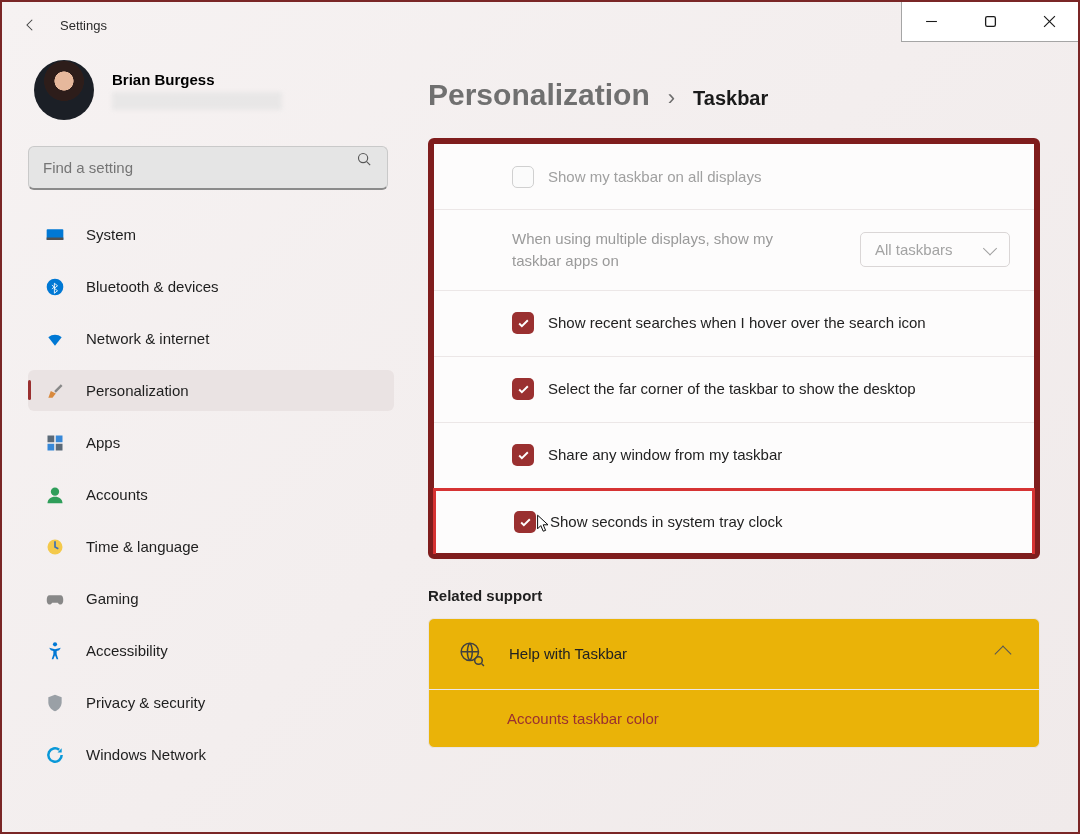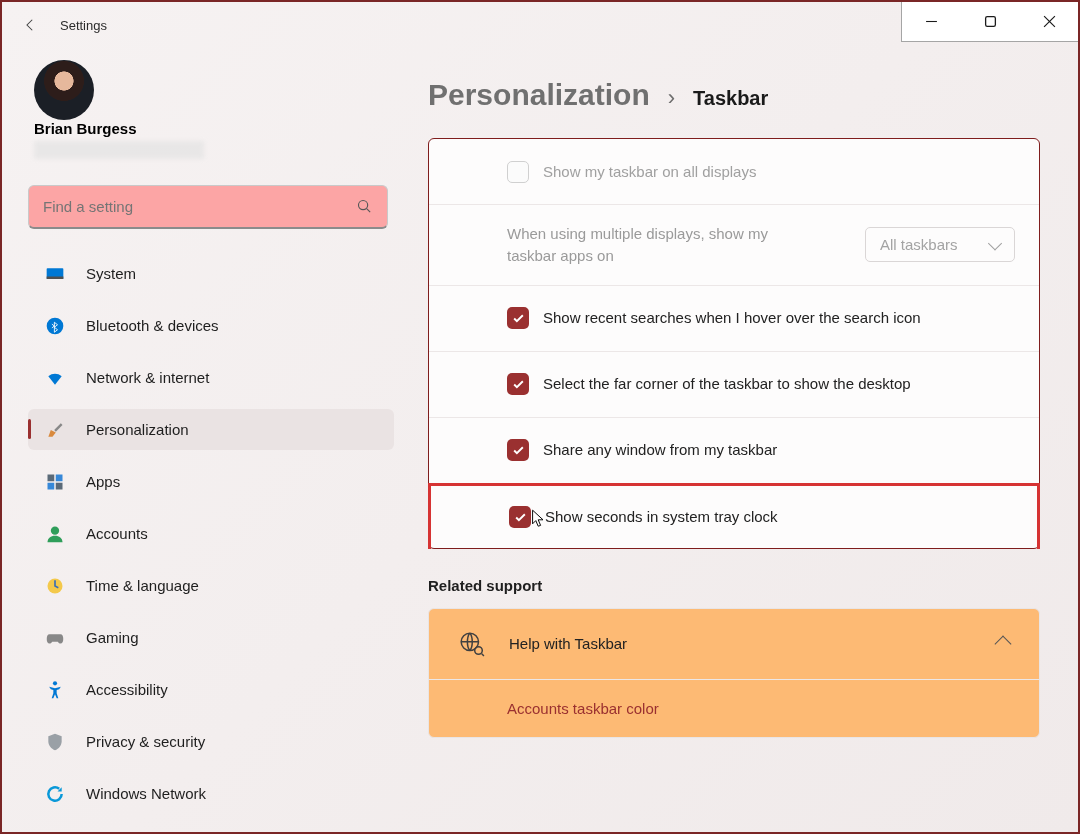--- a/index.html
+++ b/index.html
@@ -27,40 +27,40 @@
   }
   .titlebar-title { font-size: 13px; color: #2c2c2c; }
   .window-controls { position: absolute; top: -2px; right: -2px; border: 1px solid #a5a5a5; background: #fff; display: flex; }
   .wc {
     width: 59px; height: 40px;
     display: flex; align-items: center; justify-content: center;
     color: #1b1b1b;
   }
   .content { display: flex; height: calc(100% - 46px); }
   .sidebar { width: 398px; padding: 12px 0 0 26px; overflow: hidden; }
-  .profile { display: flex; align-items: flex-start; margin-bottom: 26px; padding-left: 6px; flex-direction: column; }
+  .profile { display: flex; align-items: center; margin-bottom: 26px; padding-left: 6px; }
   .avatar {
     width: 60px; height: 60px; border-radius: 50%;
     background: radial-gradient(circle at 50% 35%, #e6b89c 18%, #e6b89c 19%, #2d1d1a 20% 40%, #1b1f26 41%);
     margin-right: 18px;
   }
   .profile-text { display: flex; flex-direction: column; }
   .profile-name { font-weight: 600; font-size: 15px; }
   .profile-email {
     width: 170px; height: 18px; background: #e3e3e3; margin-top: 4px;
     filter: blur(2px); opacity: .7;
   }
   .search {
     margin: 0 12px 24px 0;
     height: 44px;
-    background: #fca5a5;
+    background: #e5e5e5;
     border: 1px solid #c9c9c9;
     border-bottom: 2px solid #8b8b8b;
     border-radius: 6px;
-    display: flex; align-items: center;
+    display: flex; 
     padding: 4px 14px;
   }
   .search input {
     flex: 1; border: none; outline: none; background: transparent;
     font-size: 15px; color: #5e5e5e;
     font-family: inherit;
   }
   .search-icon { color: #575757; }
   .nav { list-style: none; padding-right: 6px; }
   .nav-item {
@@ -86,21 +86,21 @@
   .main { flex: 1; padding: 30px 38px 0 28px; overflow: auto; }
   .breadcrumb {
     display: flex; align-items: baseline; gap: 18px;
     margin-bottom: 26px;
   }
   .bc-parent { font-size: 30px; color: #707070; font-weight: 600; }
   .bc-sep { font-size: 22px; color: #6e6e6e; }
   .bc-current { font-size: 20px; font-weight: 600; color: #1a1a1a; }
   .panel {
     background: #fdfcfc;
-    border: 1px solid #7f1d1d;
+    border: 6px solid #7f1d1d;
     border-radius: 6px;
     margin-bottom: 28px;
   }
   .row {
     display: flex; align-items: center;
     padding: 18px 30px 18px 78px;
     border-bottom: 1px solid #ece7e7;
     font-size: 15px;
     color: #222;
     position: relative;
@@ -137,21 +137,21 @@
   .highlight-row {
     border: 3px solid #d63333;
     margin: -1px;
     position: relative;
   }
   .cursor {
     position: absolute; left: 100px; top: 22px;
     width: 16px; height: 22px; pointer-events: none;
   }
   .section-title { font-size: 15px; font-weight: 600; margin: 22px 0 14px; color: #1f1f1f; }
-  .help-panel { background: #fdba74; border: 1px solid #e9e5e5; border-radius: 6px; }
+  .help-panel { background: #eab308; border: 1px solid #e9e5e5; border-radius: 6px; }
   .help-head {
     display: flex; align-items: center;
     padding: 22px 30px;
     border-bottom: 1px solid #ece7e7;
   }
   .help-icon { width: 26px; height: 26px; margin-right: 24px; color: #404040; }
   .help-title { font-size: 15px; color: #222; }
   .help-chevron {
     margin-left: auto; width: 12px; height: 12px;
     border-left: 1.3px solid #555; border-top: 1.3px solid #555;

